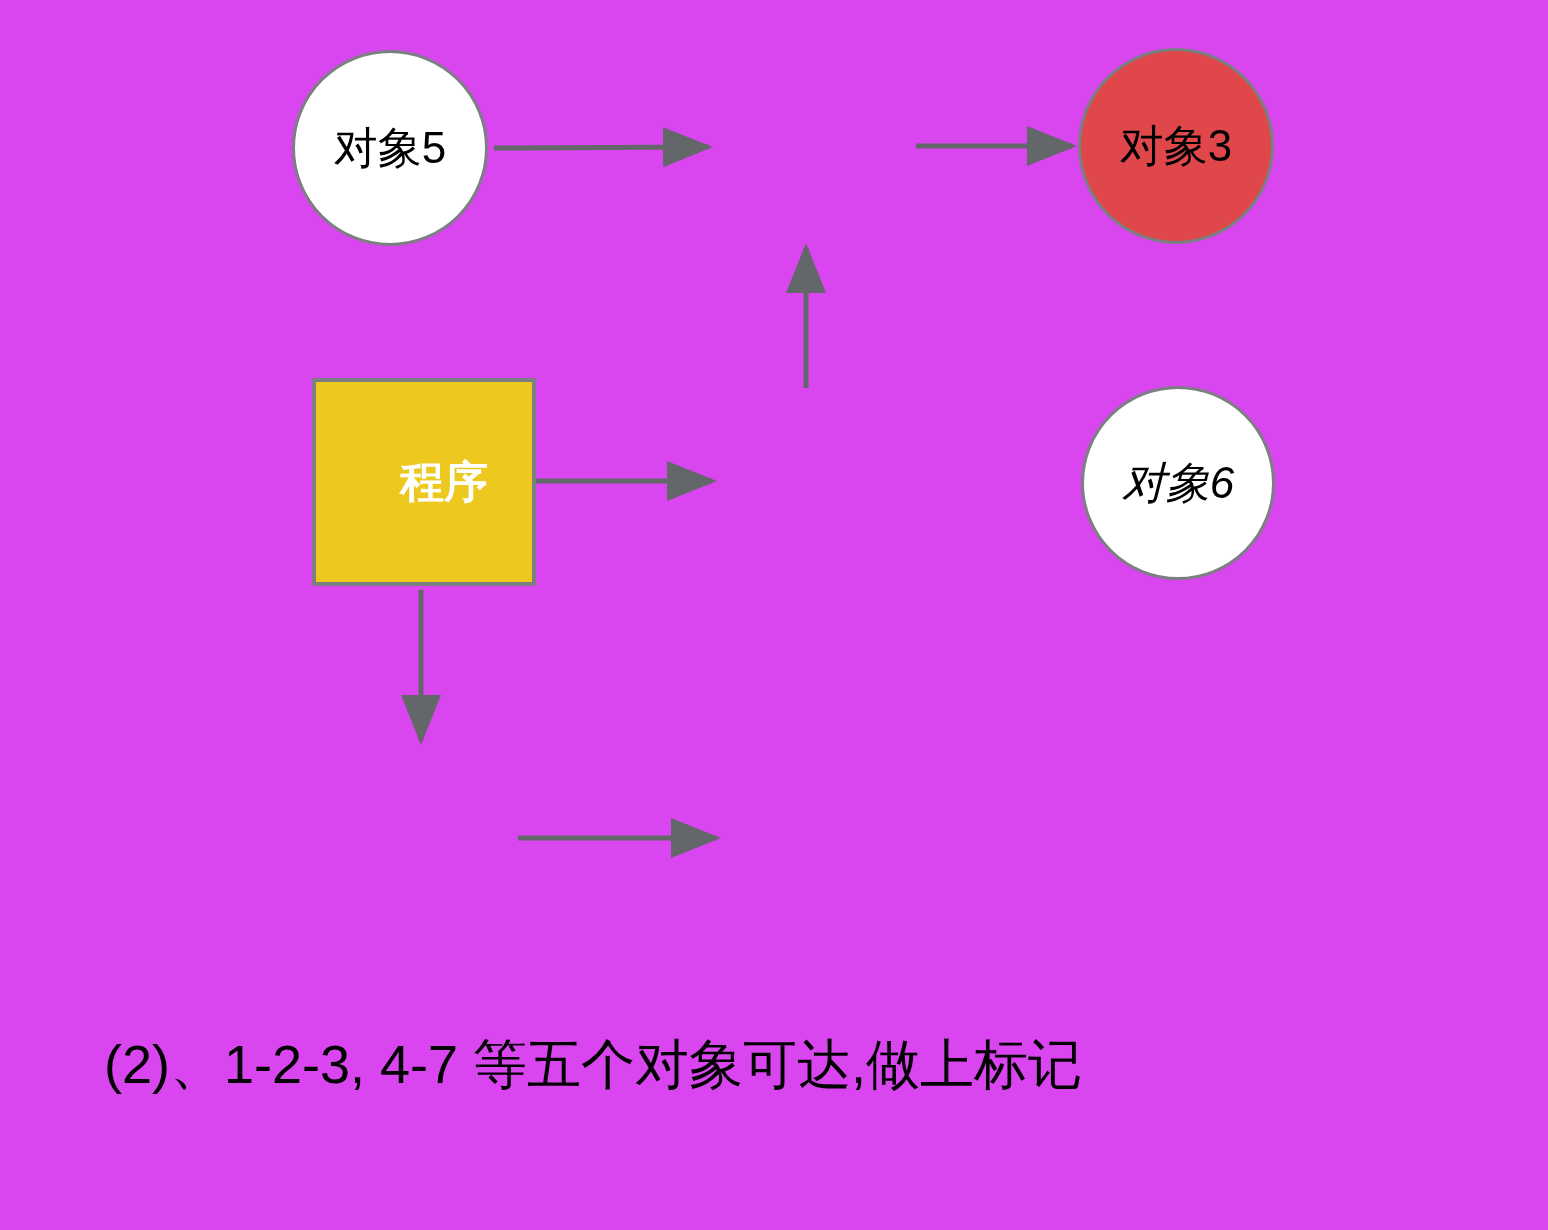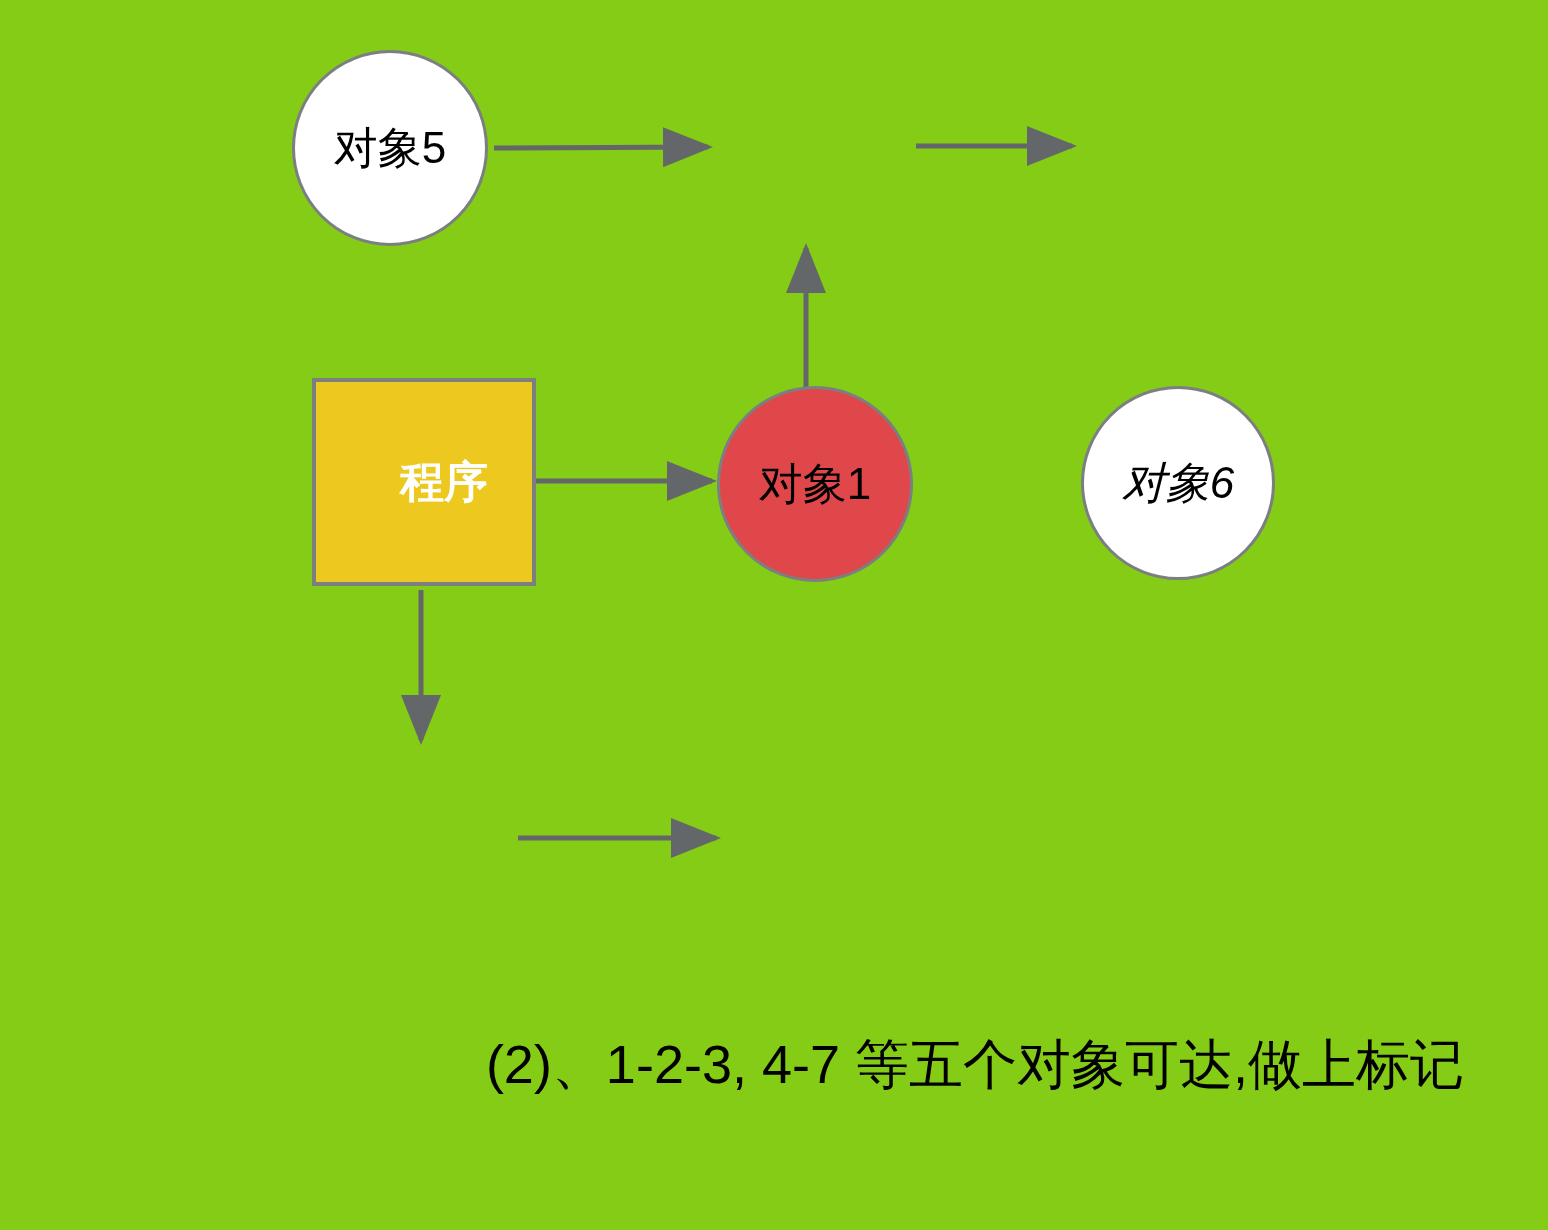--- a/index.html
+++ b/index.html
@@ -8,23 +8,22 @@
     padding: 0;
     background: #ffffff;
   }
   body {
     font-family: "Liberation Sans", "DejaVu Sans", sans-serif;
   }
   #canvas {
     position: relative;
     width: 1548px;
     height: 1230px;
-    background: #84cc16;
+    background: #d946ef;
     overflow: hidden;
-    text-align: right;
   }
   .node {
     position: absolute;
     box-sizing: border-box;
     display: flex;
     align-items: center;
     justify-content: center;
   }
   .node-circle {
     border-radius: 50%;
@@ -92,28 +91,28 @@
         <line x1="421" y1="590" x2="421" y2="740" stroke="#646769" stroke-width="5" marker-end="url(#arrowhead)"></line>
         <line x1="518" y1="838" x2="716" y2="838" stroke="#646769" stroke-width="5" marker-end="url(#arrowhead)"></line>
       </g>
   </svg>
 
   <div class="node node-circle unmarked" style="left:292px; top:50px; width:196px; height:196px;">
     <span class="node-label">对象5</span>
   </div>
 
 
+  <div class="node node-circle marked" style="left:1078px; top:48px; width:196px; height:196px;">
+    <span class="node-label">对象3</span>
+  </div>
 
   <div class="node node-box" style="left:312px; top:378px; width:224px; height:208px;">
     <span class="node-label on-box">程序</span>
   </div>
 
-  <div class="node node-circle marked" style="left:717px; top:386px; width:196px; height:196px;">
-    <span class="node-label">对象1</span>
-  </div>
 
   <div class="node node-circle unmarked" style="left:1081px; top:386px; width:194px; height:194px;font-style:italic;">
     <span class="node-label">对象6</span>
   </div>
 
 
 
   <div id="caption">(2)、1-2-3, 4-7 等五个对象可达,做上标记</div>
 
 </div>

